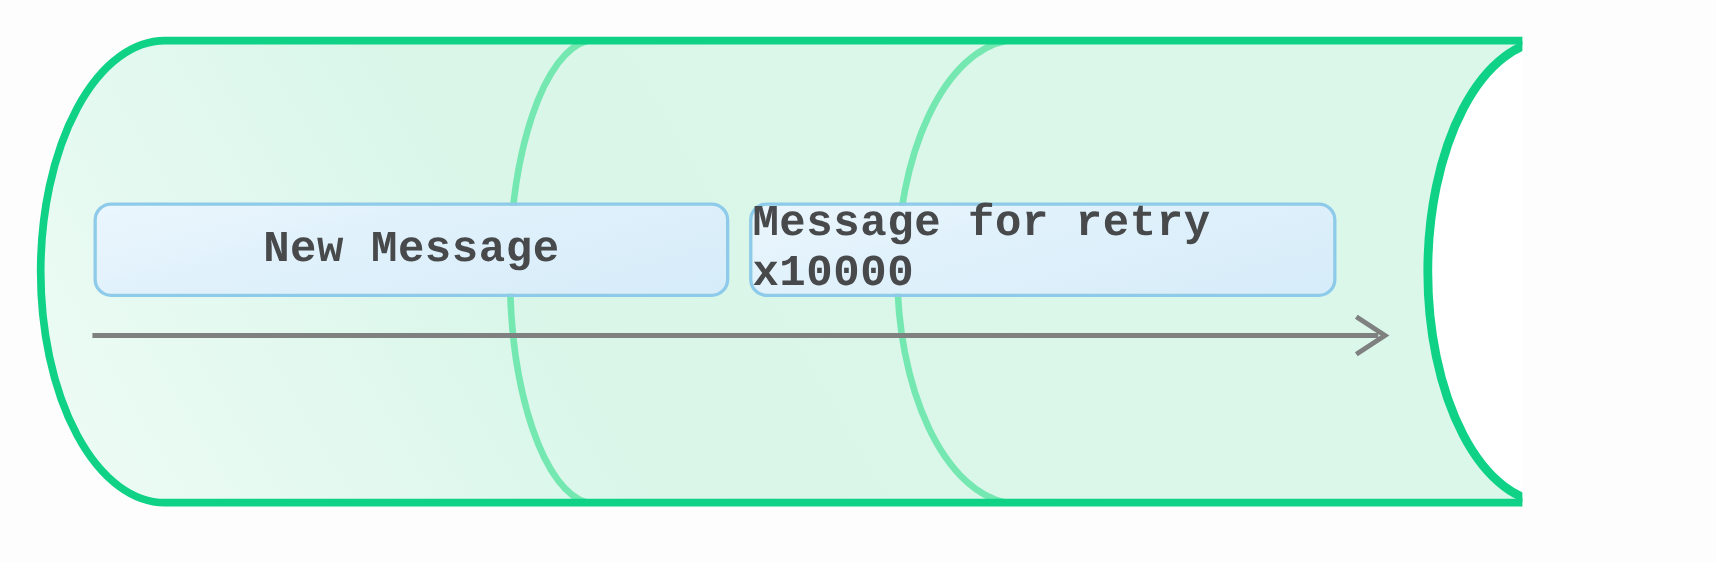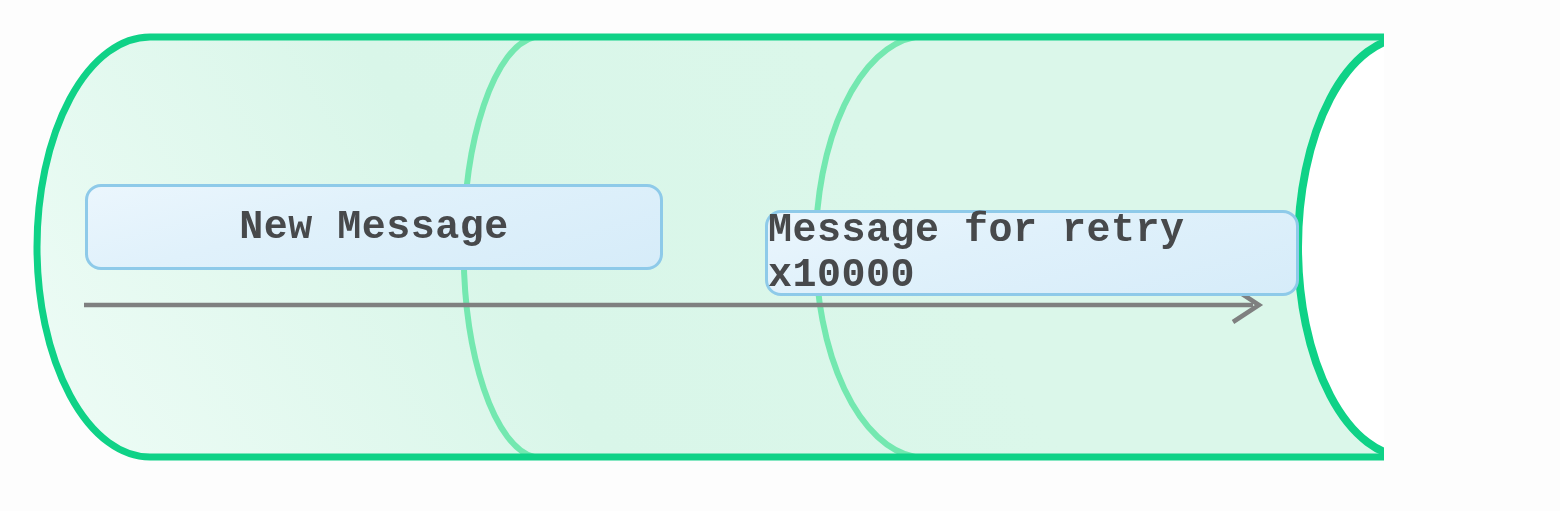--- a/index.html
+++ b/index.html
@@ -35,21 +35,21 @@
     background: linear-gradient(165deg, #ebf6fd 0%, #e0f1fb 40%, #d6ecf9 100%);
     display: flex;
     align-items: center;
     justify-content: center;
     font-weight: bold;
     font-size: 40px;
     color: #47494b;
     letter-spacing: 0.5px;
   }
   #msg-new  { left: 85px;  width: 578px; }
-  #msg-retry{ left: 765px; width: 534px; margin-top: 26px; }
+  #msg-retry{ left: 681px; width: 534px; }
 </style>
 </head>
 <body>
 
 <div class="stage">
 
   <svg width="1560" height="511" viewBox="0 0 1560 511" aria-hidden="true">
     <defs>
       <linearGradient id="bodyGrad" gradientUnits="userSpaceOnUse" x1="60" y1="490" x2="820" y2="40">
         <stop offset="0" stop-color="#eefcf6"></stop>

